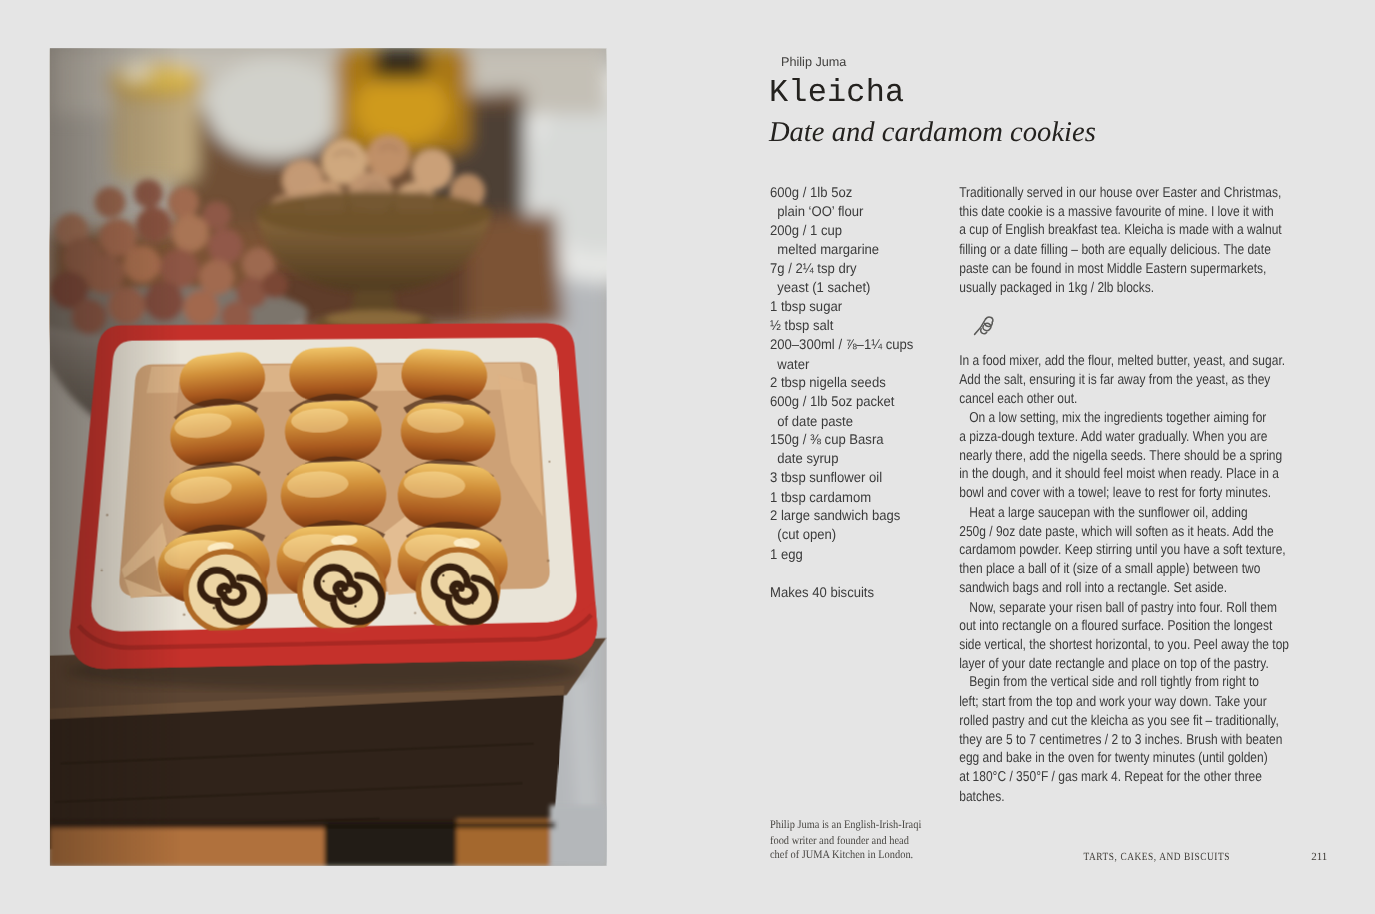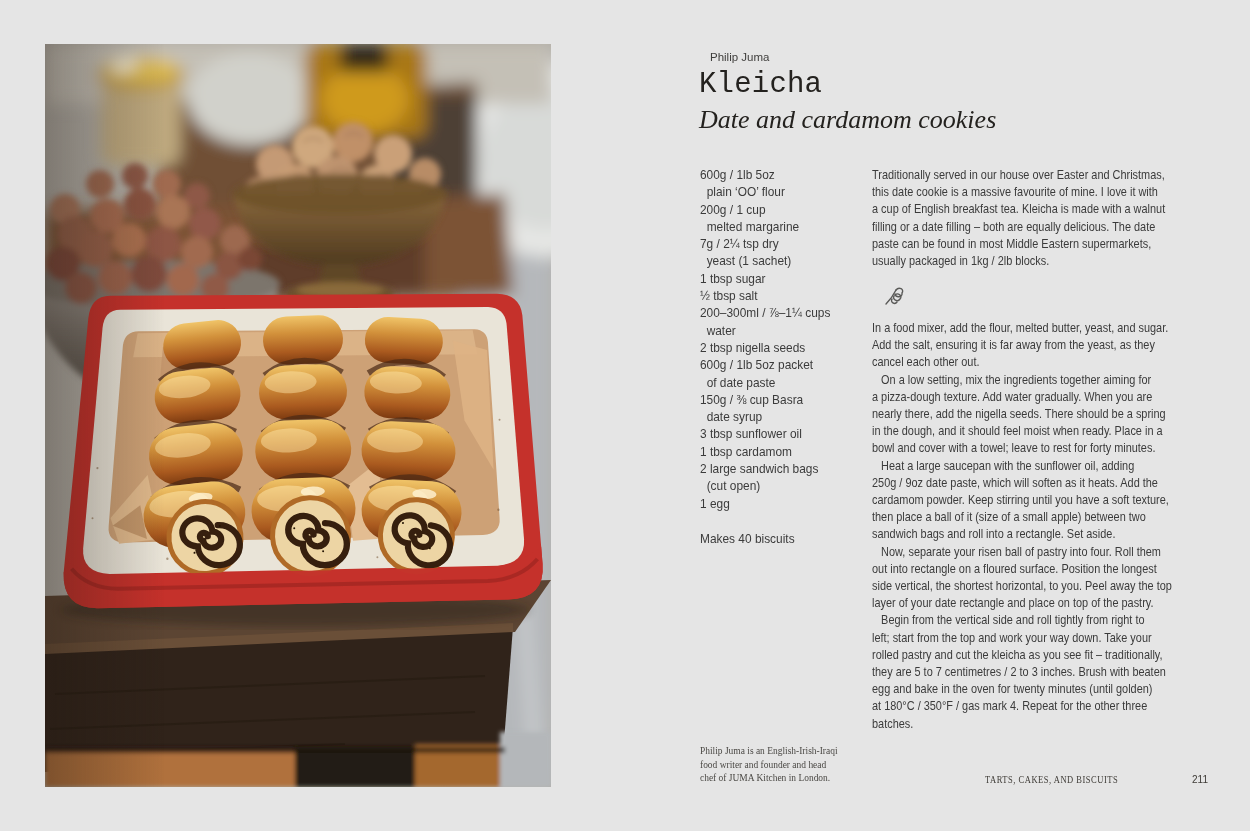--- a/index.html
+++ b/index.html
@@ -23,21 +23,21 @@
          white-space:pre-wrap;transform:scaleX(.84);transform-origin:0 0;width:400px;}
   .ornament{position:absolute;left:884px;top:284px;width:24px;height:22px;}
   .method{position:absolute;left:872px;top:319px;font-size:13px;line-height:17.2px;color:#3b3b3b;
          white-space:pre-wrap;transform:scaleX(.84);transform-origin:0 0;width:420px;}
 
   .bio{position:absolute;left:700px;top:744px;font-family:"Liberation Serif","DejaVu Serif",serif;
          font-size:10.5px;line-height:13.6px;color:#4a4844;white-space:pre-wrap;
          transform:scaleX(.9);transform-origin:0 0;}
   .chapter{position:absolute;left:985px;top:774px;font-family:"Liberation Serif","DejaVu Serif",serif;
          font-size:10px;letter-spacing:.6px;color:#3e3b36;transform:scaleX(.85);transform-origin:0 0;}
-  .pagenum{position:absolute;left:1192px;top:774px;font-family:Liberation Sans, sans-serif;
+  .pagenum{position:absolute;left:1192px;top:774px;font-family:Liberation Serif, serif;
          font-size:10px;color:#3e3b36;}
 </style>
 </head>
 <body>
 
 <div class="spread">
 
   <figure class="photo-figure" style="margin:0">
     <svg viewBox="0 0 506 743" preserveAspectRatio="none" aria-label="Red-rimmed white enamel baking tray of kleicha — rolled date-swirl cookies on parchment — on a dark wooden table, with bowls of hazelnuts and walnuts behind">
       <defs>

